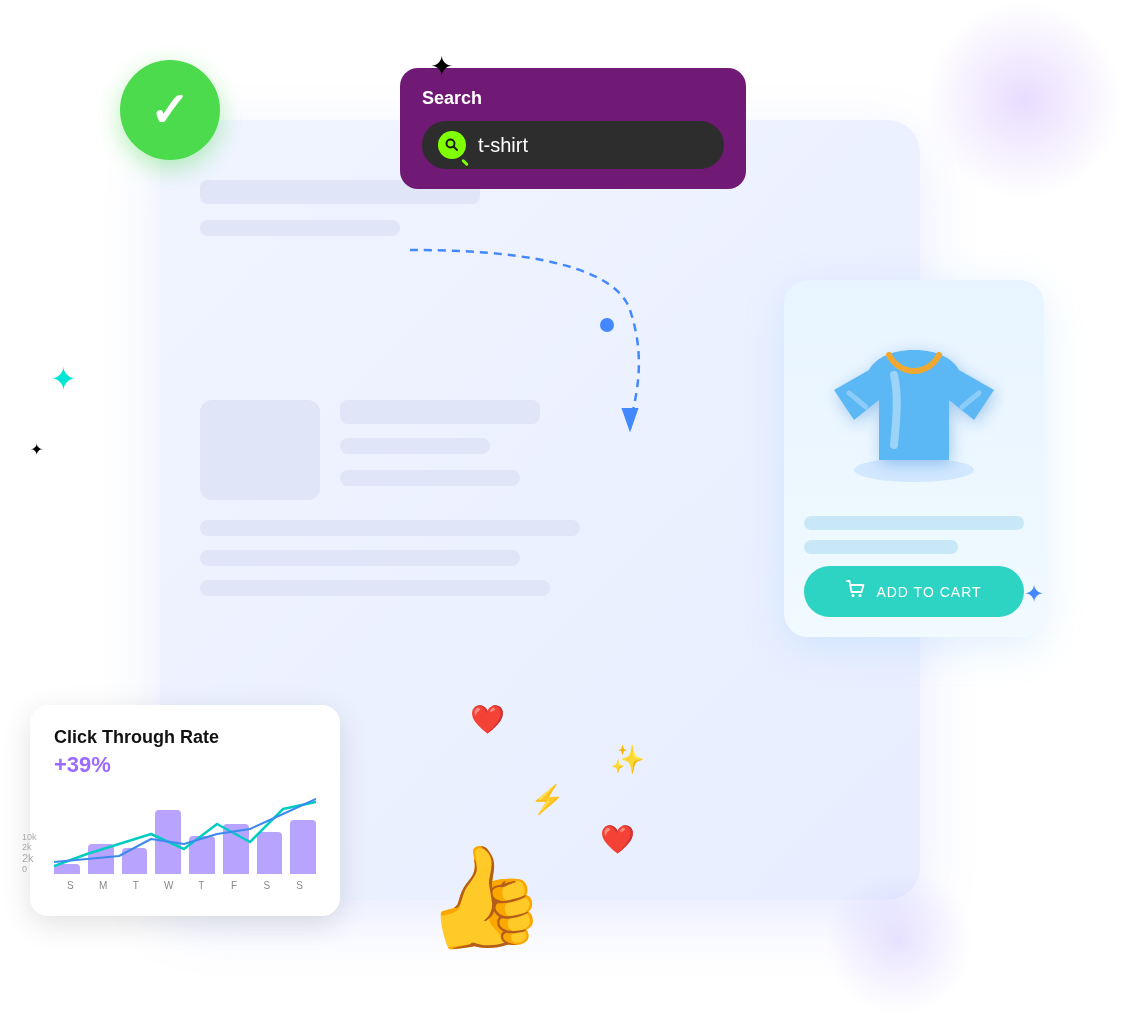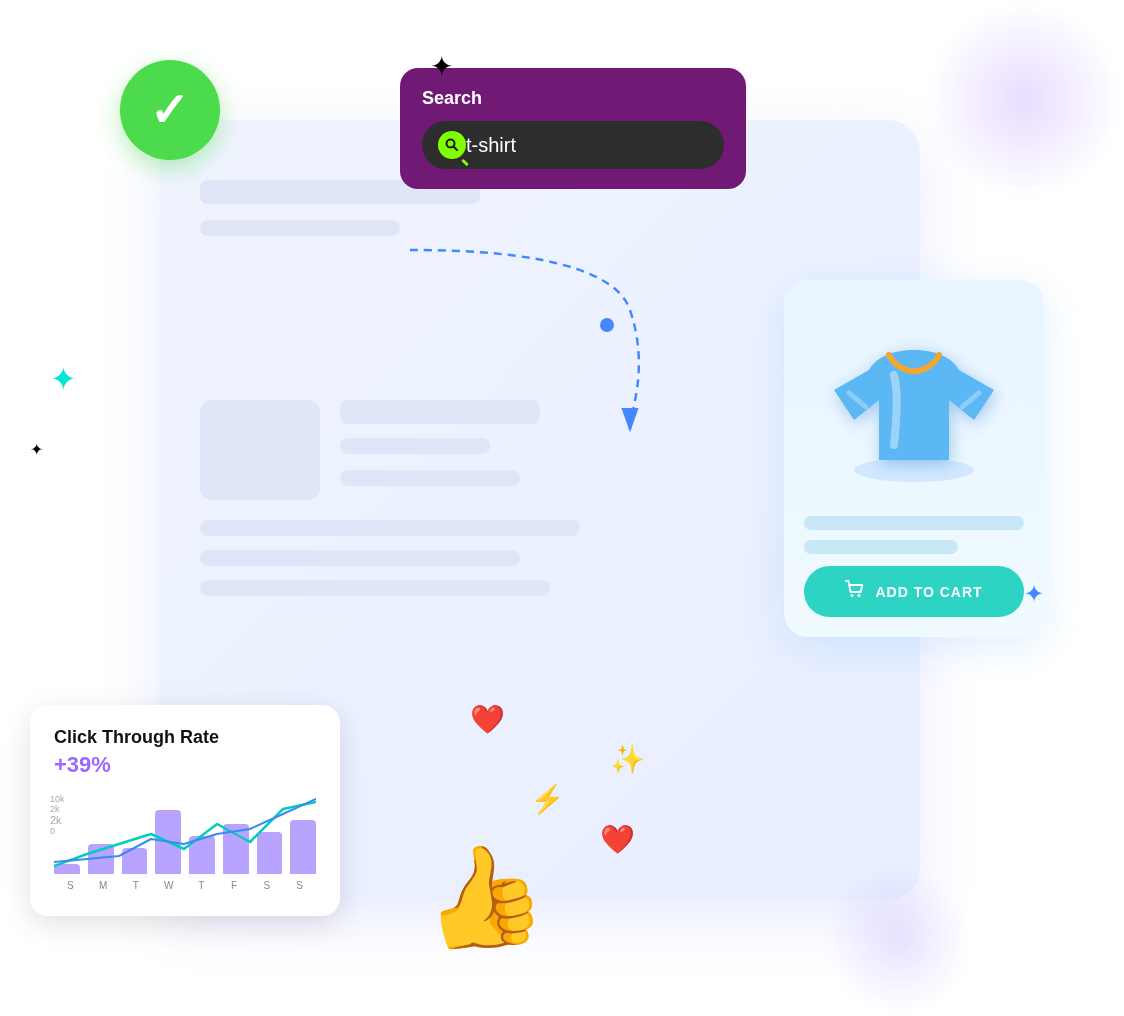--- a/index.html
+++ b/index.html
@@ -47,20 +47,21 @@
       font-size: 18px;
       font-weight: 600;
       margin-bottom: 12px;
     }
     .search-bar {
       display: flex;
       align-items: center;
       background: #2d2d2d;
       border-radius: 30px;
       padding: 10px 16px;
+      gap: 12px;
     }
     .search-icon-circle {
       width: 28px;
       height: 28px;
       background: #7fff00;
       border-radius: 50%;
       display: flex;
       align-items: center;
       justify-content: center;
       flex-shrink: 0;
@@ -147,21 +148,21 @@
       cursor: pointer;
       margin-top: 12px;
     }
     .cart-icon {
       color: #fff;
       font-size: 18px;
     }
     .cart-text {
       color: #fff;
       font-size: 14px;
-      font-weight: 700;
+      font-weight: 400;
       letter-spacing: 1px;
     }
 
     
     .ctr-card {
       position: absolute;
       bottom: 100px;
       left: 30px;
       width: 310px;
       background: #fff;
@@ -328,21 +329,21 @@
     </span>
     <span class="cart-text">ADD TO CART</span>
   </button>
 </div>
 
 <div class="ctr-card">
   <div class="ctr-title">Click Through Rate</div>
   <div class="ctr-value">+39%</div>
   <div class="chart-area">
 
-    <div style="position:absolute;left:-32px;top:0;height:80px;display:flex;flex-direction:column;justify-content:flex-start;margin-left:28px;">
+    <div style="position:absolute;left:-32px;top:0;height:80px;display:flex;flex-direction:column;justify-content:flex-end;">
       <span style="font-size:9px;color:#aaa;">10k</span>
       <span style="font-size:9px;color:#aaa;">2k</span>
       <span style="font-size:11px;color:#aaa;">2k</span>
       <span style="font-size:9px;color:#aaa;">0</span>
     </div>
 
     <div class="chart-bars">
       <div class="bar" style="height:12%;"></div>
       <div class="bar" style="height:38%;"></div>
       <div class="bar" style="height:32%;"></div>

